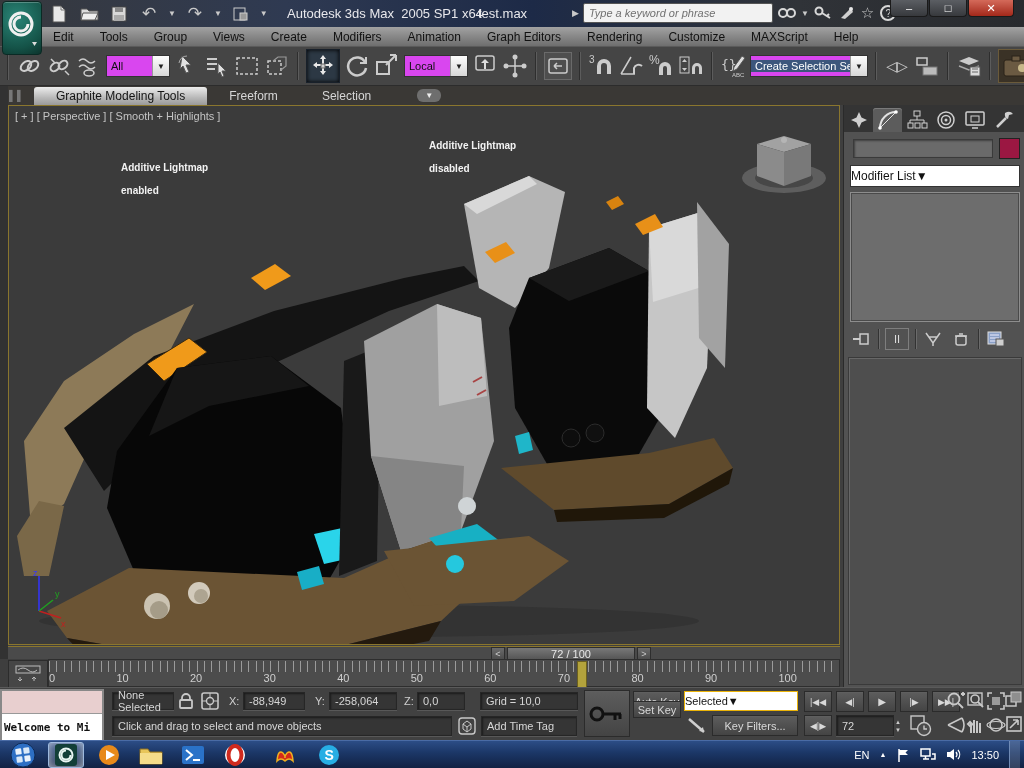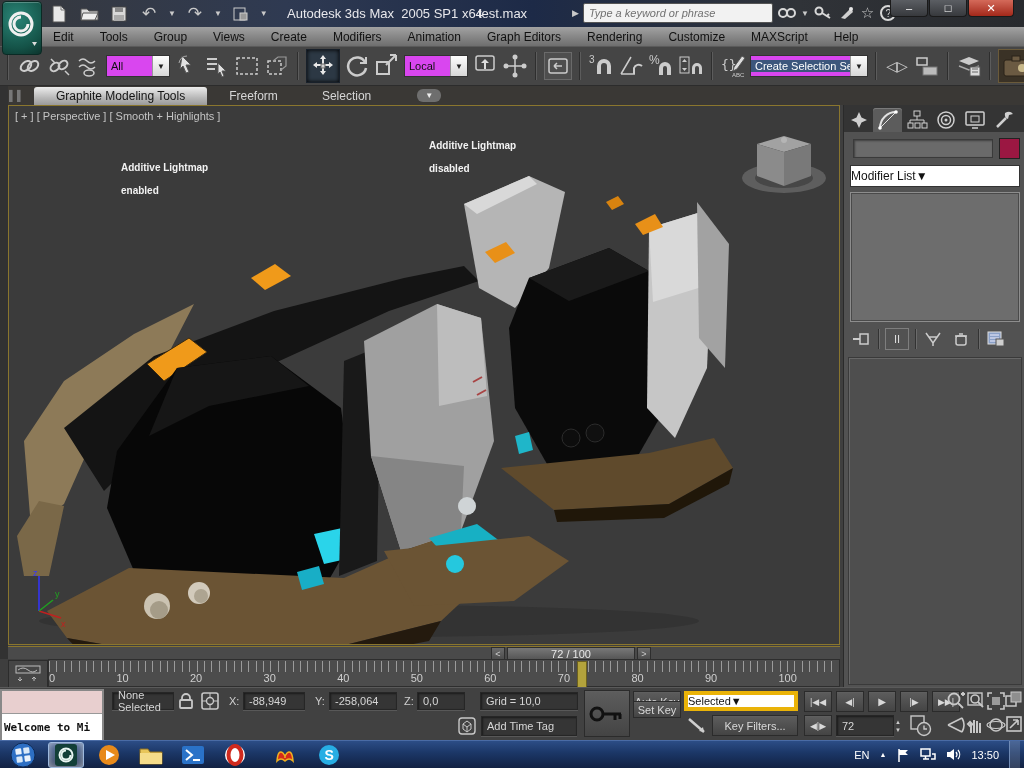--- a/index.html
+++ b/index.html
@@ -94,21 +94,21 @@
   .statusarea{left:0;top:687px;width:1024px;height:53px;background:#414141;border-top:1px solid #5a5a5a;}
   .listener{left:0;top:1px;width:104px;height:51px;border:2px solid #888;box-sizing:border-box;background:#fff;}
   .listener .pink{height:22px;background:#e8cfcf;border-bottom:1px solid #999;}
   .listener .white{height:26px;background:#fff;color:#111;font-family:"DejaVu Sans Mono",monospace;
     font-size:11px;font-weight:bold;display:flex;align-items:center;padding-left:2px;white-space:nowrap;overflow:hidden;}
   .sunken{background:#353535;border:1px solid #262626;box-shadow:inset 1px 1px 2px rgba(0,0,0,.5),0 1px 0 #585858;
     color:#d6d6d6;font-size:11px;display:flex;align-items:center;padding:8px 5px;box-sizing:border-box;}
   .slabel{color:#cfcfcf;font-size:11px;}
   .gbtn{background:linear-gradient(#5d5d5d,#444);border:1px solid #2b2b2b;color:#d8d8d8;font-size:11px;
     display:flex;align-items:center;justify-content:center;box-sizing:border-box;box-shadow:0 1px 0 #5f5f5f inset;}
-  .wdd{background:#fff;border:4px solid #eab308;color:#111;font-size:11px;display:flex;align-items:center;box-sizing:border-box;}
+  .wdd{background:#fff;border:1px solid #eab308;color:#111;font-size:11px;display:flex;align-items:center;box-sizing:border-box;}
   
   .taskbar{left:0;top:740px;width:1024px;height:28px;
     background:linear-gradient(#2c4d86,#1b3666 45%,#122243);border-top:1px solid #4a6ba5;box-sizing:border-box;
     display:flex;align-items:center;}
   .tk-ico{width:34px;height:24px;margin-left:8px;border-radius:3px;display:flex;align-items:center;justify-content:center;}
   .tk-ico.active{background:rgba(255,255,255,.22);border:1px solid #9db9dd;box-shadow:inset 0 0 6px rgba(255,255,255,.5);}
   .tray{margin-left:auto;display:flex;align-items:center;gap:10px;color:#fff;font-size:11px;padding-right:4px;}
   .show-desktop{width:10px;height:28px;background:rgba(255,255,255,.15);border-left:1px solid #6f8ab5;}
 </style>
 </head>
@@ -596,20 +596,21 @@
         </svg>
       </span>
     <span class="abs slabel" style="left:229px;top:7px;">X:</span>
     <div class="abs sunken" style="left:243px;top:4px;width:62px;height:18px;">-88,949</div>
     <span class="abs slabel" style="left:315px;top:7px;">Y:</span>
     <div class="abs sunken" style="left:329px;top:4px;width:68px;height:18px;">-258,064</div>
     <span class="abs slabel" style="left:404px;top:7px;">Z:</span>
     <div class="abs sunken" style="left:417px;top:4px;width:48px;height:18px;">0,0</div>
     <div class="abs sunken" style="left:480px;top:4px;width:98px;height:18px;">Grid = 10,0</div>
 
+    <div class="abs sunken" style="left:112px;top:28px;width:340px;height:20px;">Click and drag to select and move objects</div>
     <span class="abs" style="left:457px;top:28px;">
         <svg width="20" height="20">
           <rect x="2" y="2" width="16" height="16" rx="3" fill="none" stroke="#c8c8c8" stroke-width="1.4"></rect>
           <path d="M6 8 l4 -3 4 3 v5 l-4 3 -4 -3 z M6 8 l4 3 4 -3 M10 11 v5" fill="none" stroke="#c8c8c8"></path>
         </svg>
       </span>
     <div class="abs sunken" style="left:481px;top:28px;width:96px;height:20px;">Add Time Tag</div>
 
     <div class="abs gbtn" style="left:584px;top:2px;width:46px;height:47px;">
       <svg width="36" height="22">

